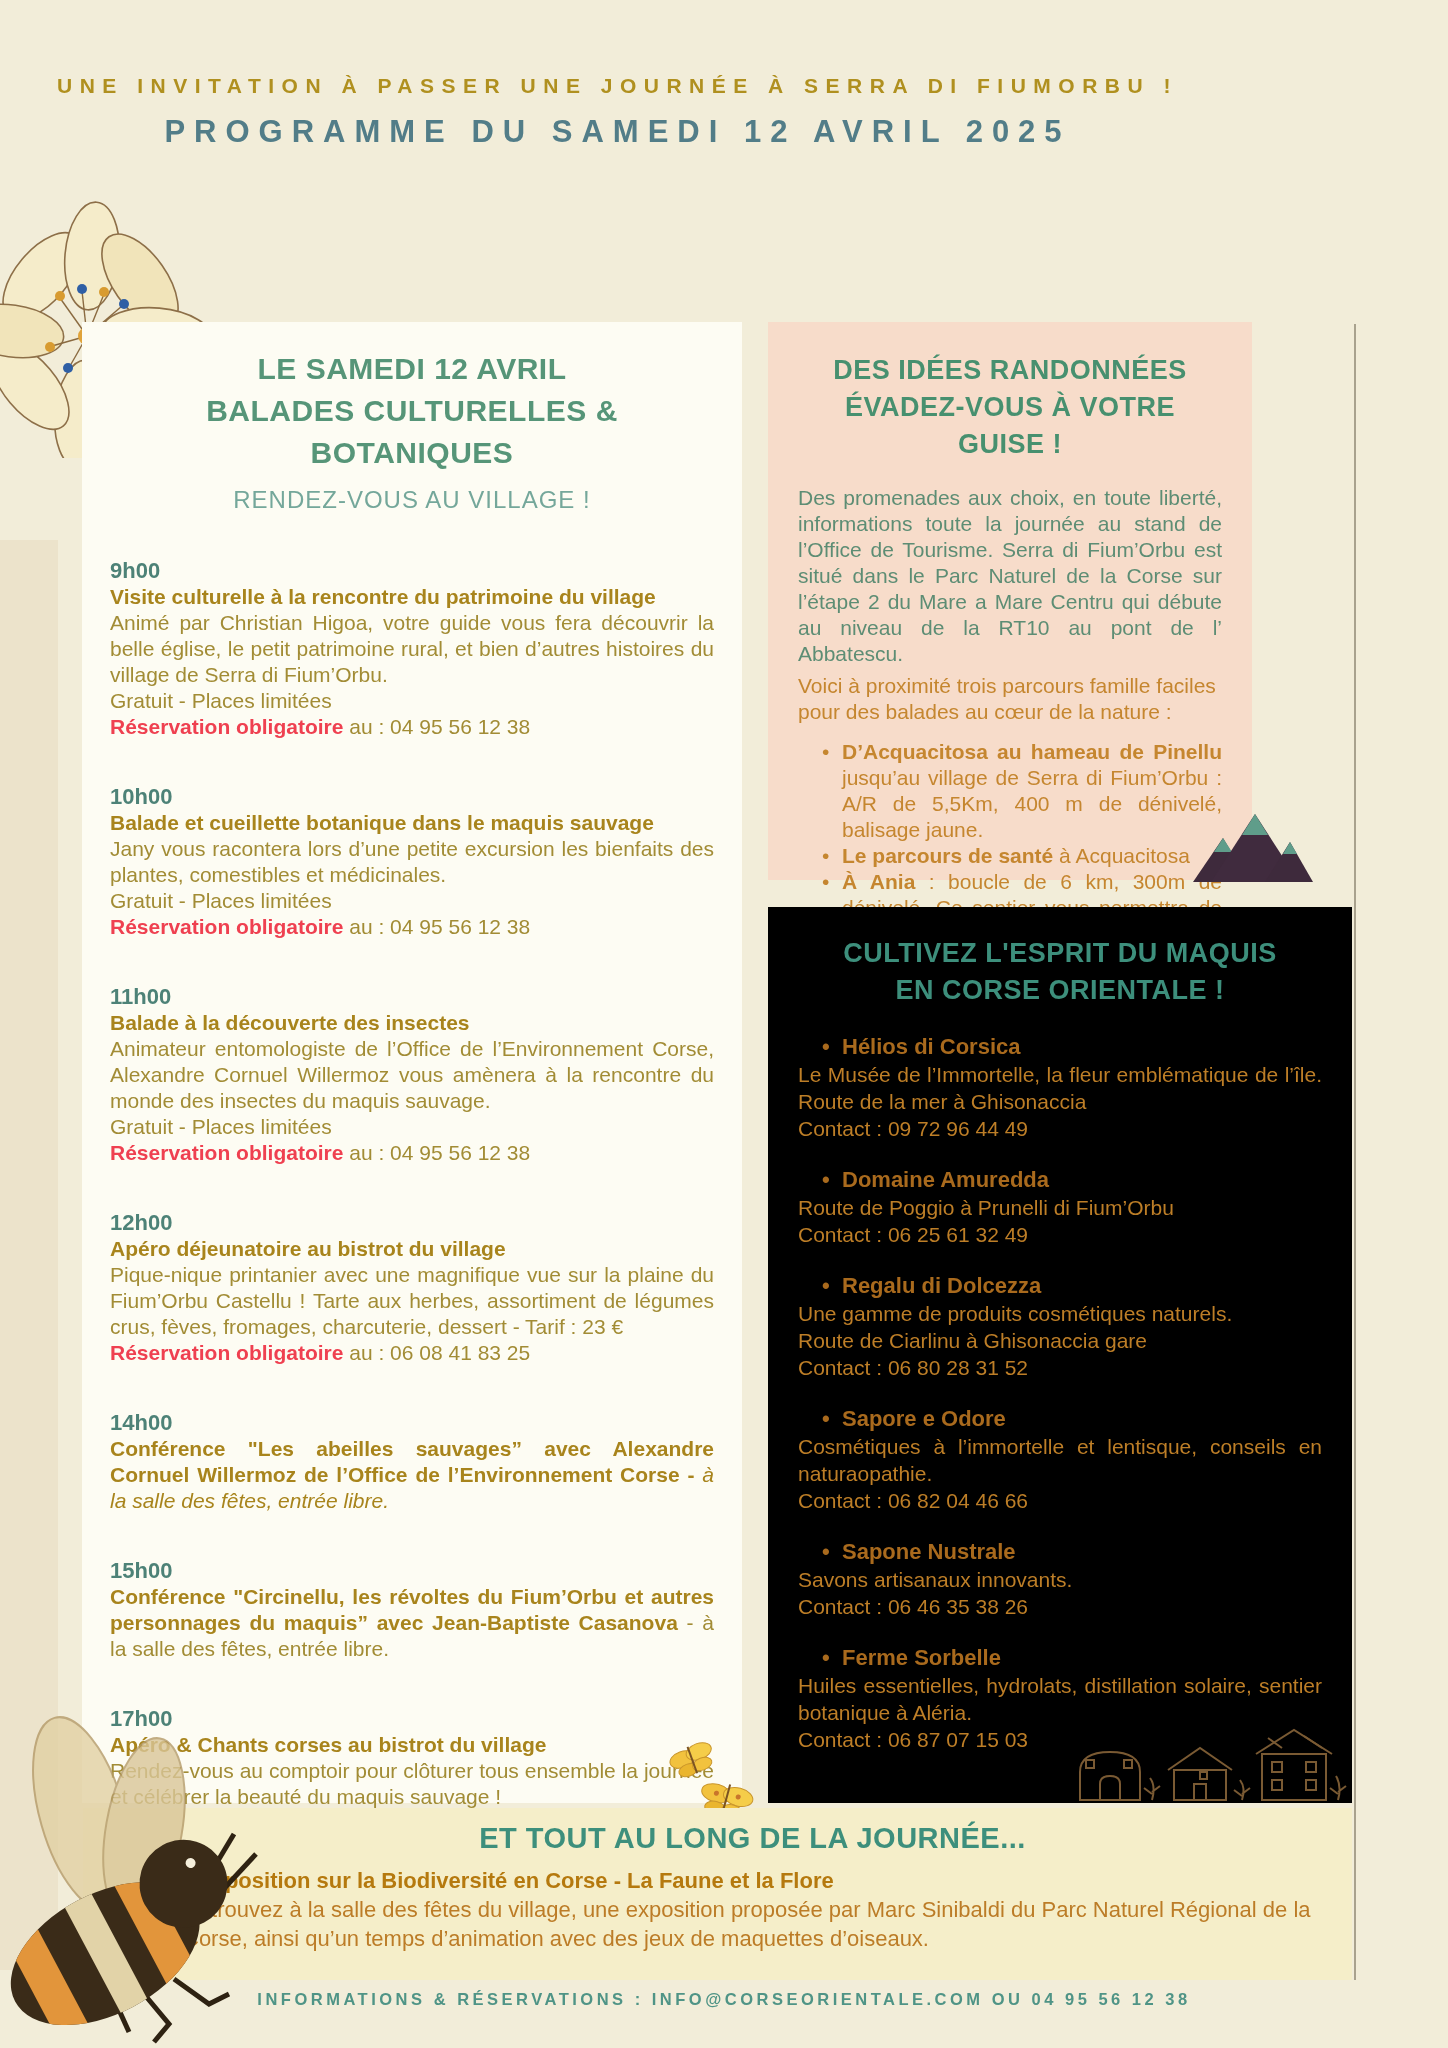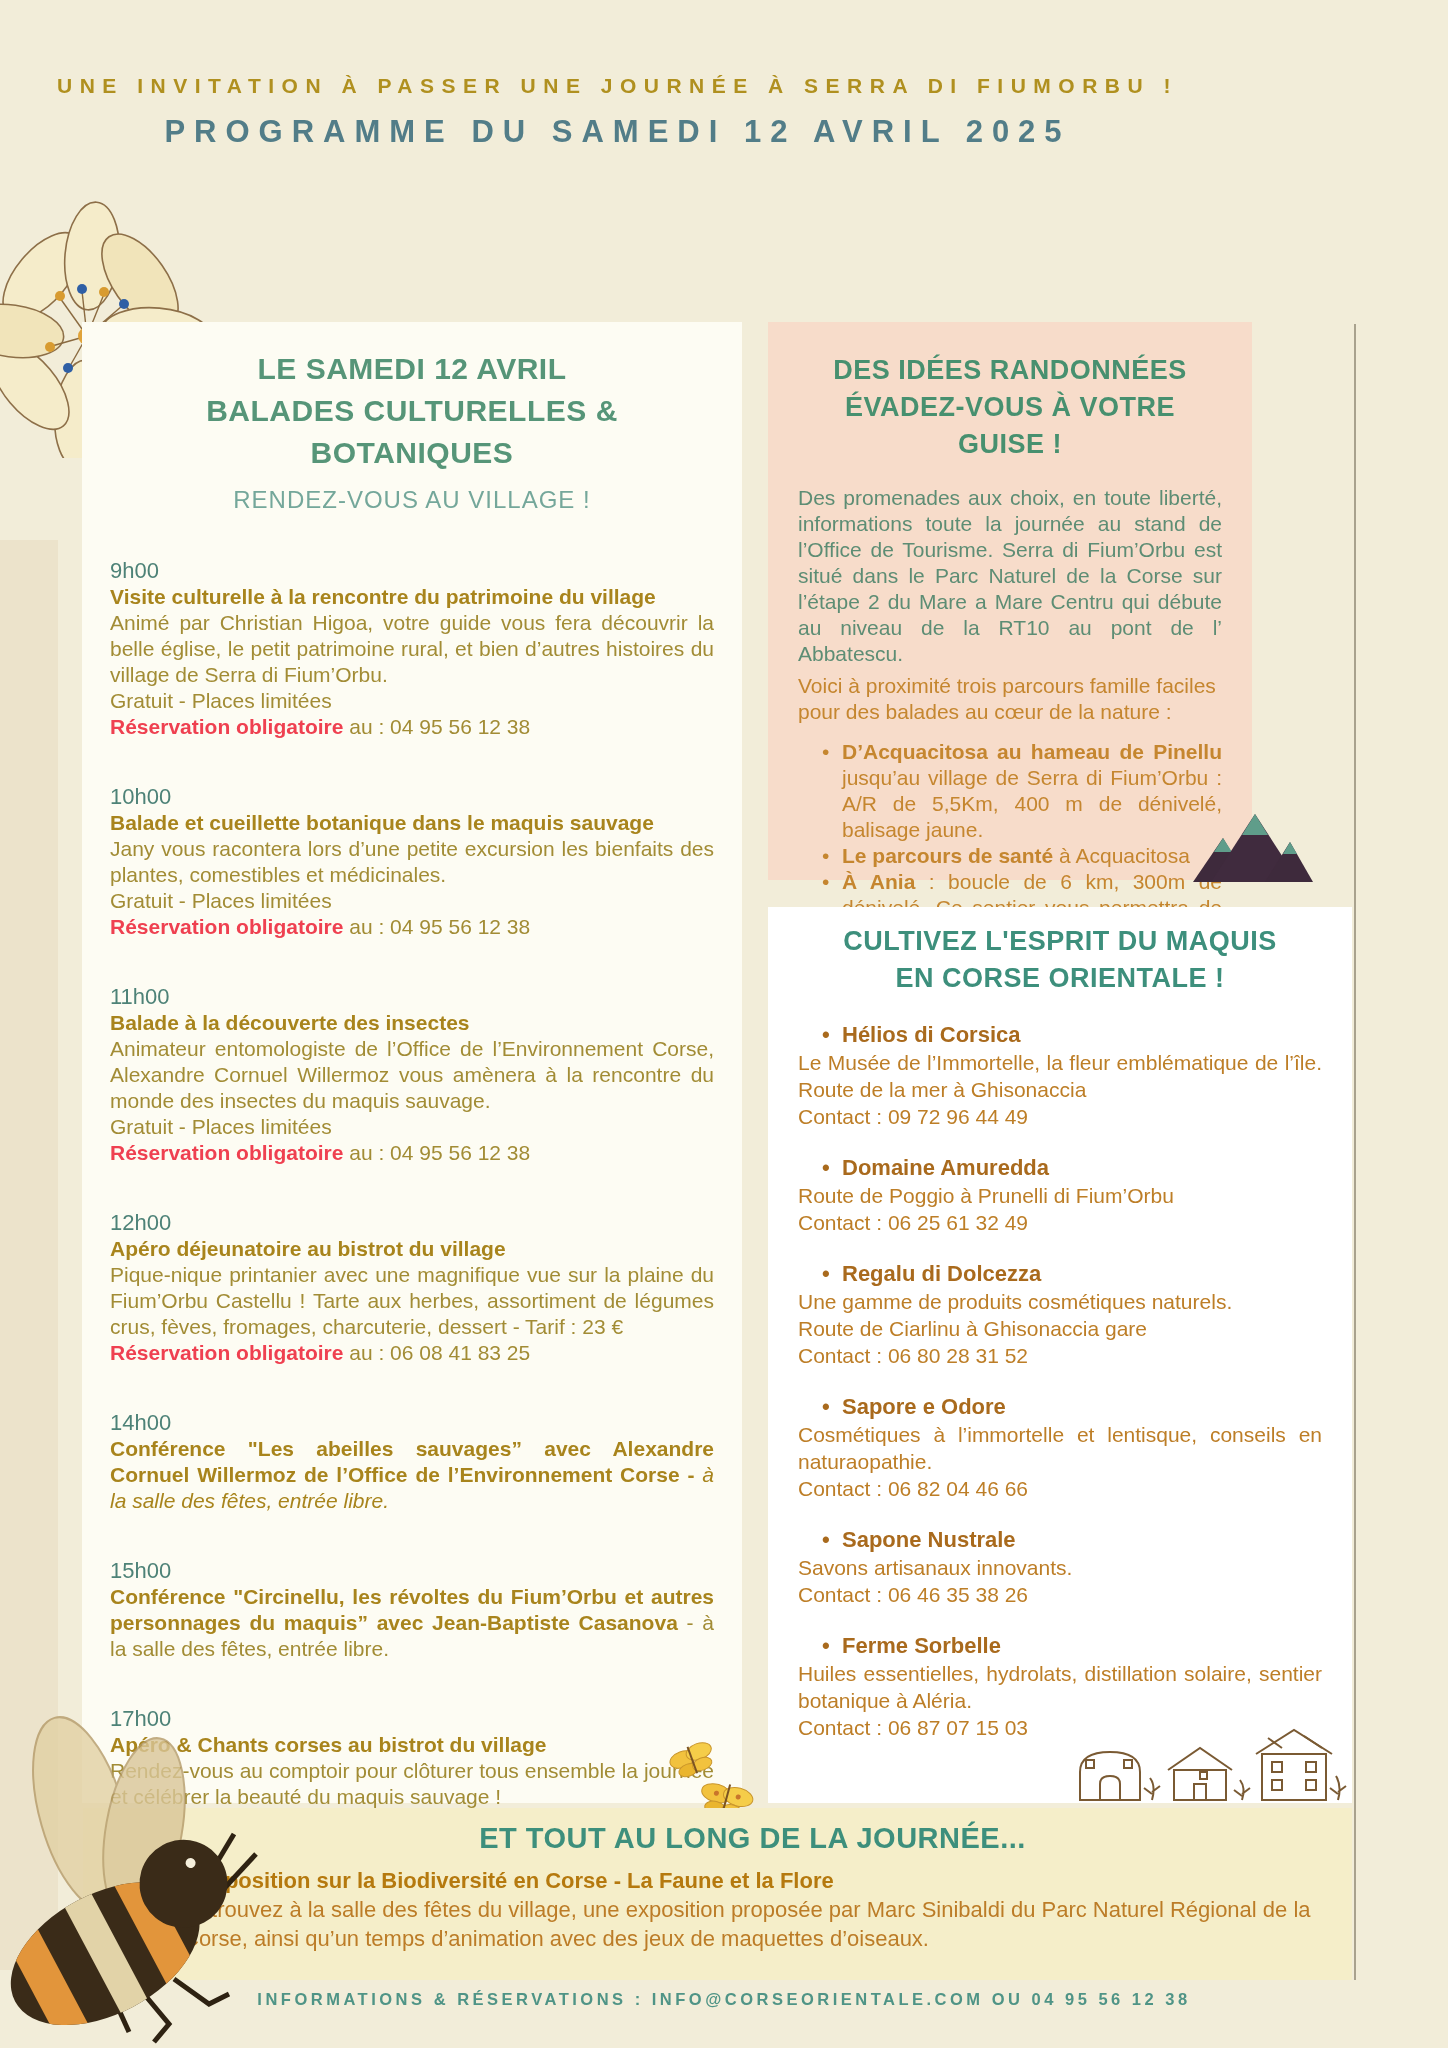--- a/index.html
+++ b/index.html
@@ -14,33 +14,33 @@
   .header{left:0;top:74px;width:1235px;text-align:center;}
   .tagline{font-size:21px;font-weight:700;letter-spacing:7.5px;color:#b0901f;}
   .main-title{margin-top:28px;font-size:47px;font-weight:700;letter-spacing:14px;color:#6a9b7e;}
   .subtitle{margin-top:16px;font-size:31px;font-weight:700;letter-spacing:9px;color:#527d88;}
 
   
   .left-panel{left:82px;top:322px;width:660px;height:1481px;background:#fdfcf3;
               box-sizing:border-box;padding:26px 28px;}
   .pink-panel{left:768px;top:322px;width:484px;height:558px;background:#f7dcca;
               box-sizing:border-box;padding:30px 30px;}
-  .tan-panel{left:768px;top:907px;width:584px;height:896px;background:#ffffff;
-             box-sizing:border-box;padding:16px 30px;}
+  .tan-panel{left:768px;top:907px;width:584px;height:896px;background:#000000;
+             box-sizing:border-box;padding:28px 30px;}
   .bottom-panel{left:83px;top:1808px;width:1269px;height:172px;background:#f5eec9;
                 box-sizing:border-box;padding:14px 30px 0 100px;}
   .vline{left:1354px;top:324px;width:2px;height:1656px;background:rgba(110,100,80,.55);}
 
   
   .lp-title{font-size:30px;font-weight:700;letter-spacing:.5px;color:#569578;
             text-align:center;line-height:42px;}
   .lp-sub{margin-top:12px;font-size:24px;color:#74a79a;text-align:center;letter-spacing:1px;}
   .event{margin-top:44px;}
   .event:first-of-type{margin-top:38px;}
-  .ev-time{font-size:22px;font-weight:400;color:#4d8277;line-height:26px;}
+  .ev-time{font-size:22px;font-weight:700;color:#4d8277;line-height:26px;}
   .ev-title{font-size:21px;font-weight:700;color:#a8841c;line-height:26px;text-align:justify;}
   .ev-suffix{font-weight:400;color:#a28c35;}
   .ev-suffix.it{font-style:italic;color:#a8841c;}
   .ev-body{font-size:21px;color:#a28c35;line-height:26px;text-align:justify;}
   .ev-extra{font-size:21px;color:#a28c35;line-height:26px;}
   .ev-res{font-size:21px;line-height:26px;}
   .res-label{font-weight:700;color:#ef4050;text-align:right;}
   .res-rest{color:#a28c35;}
 
   

